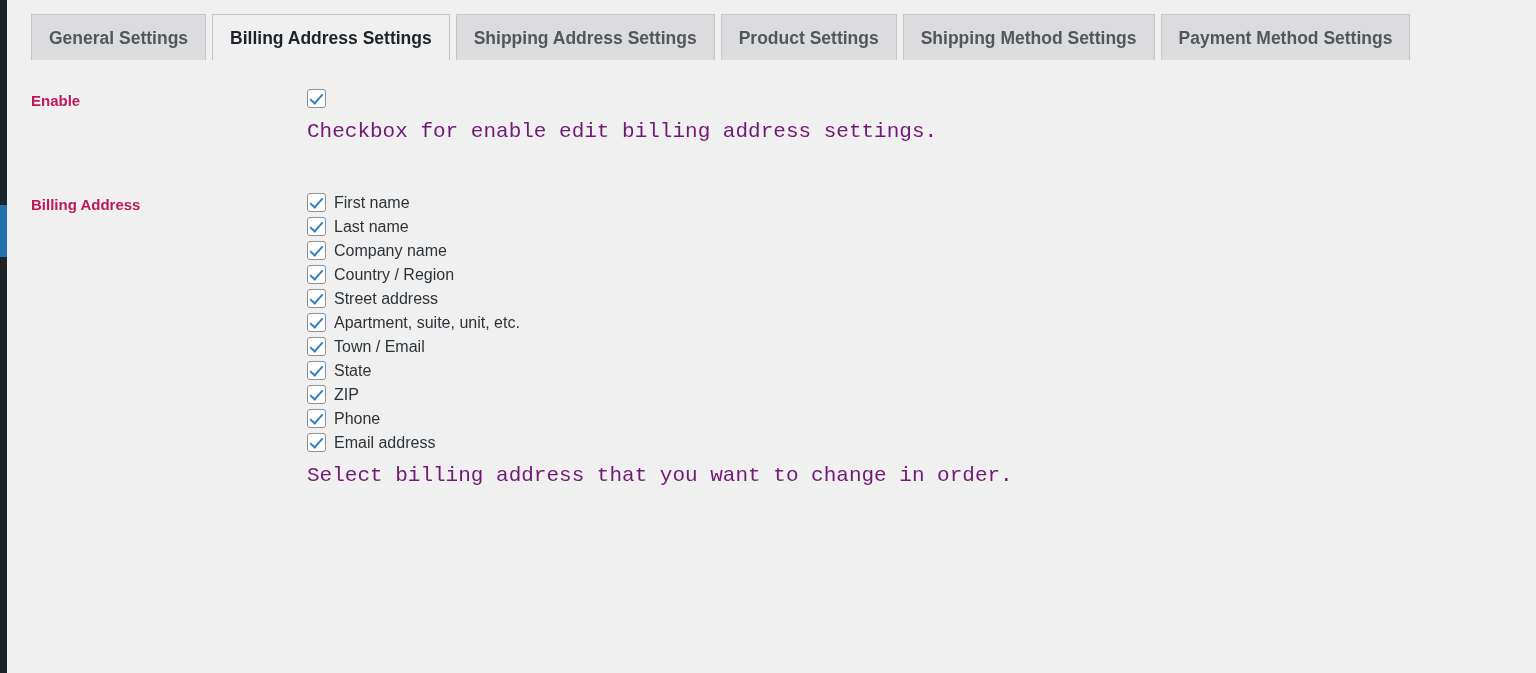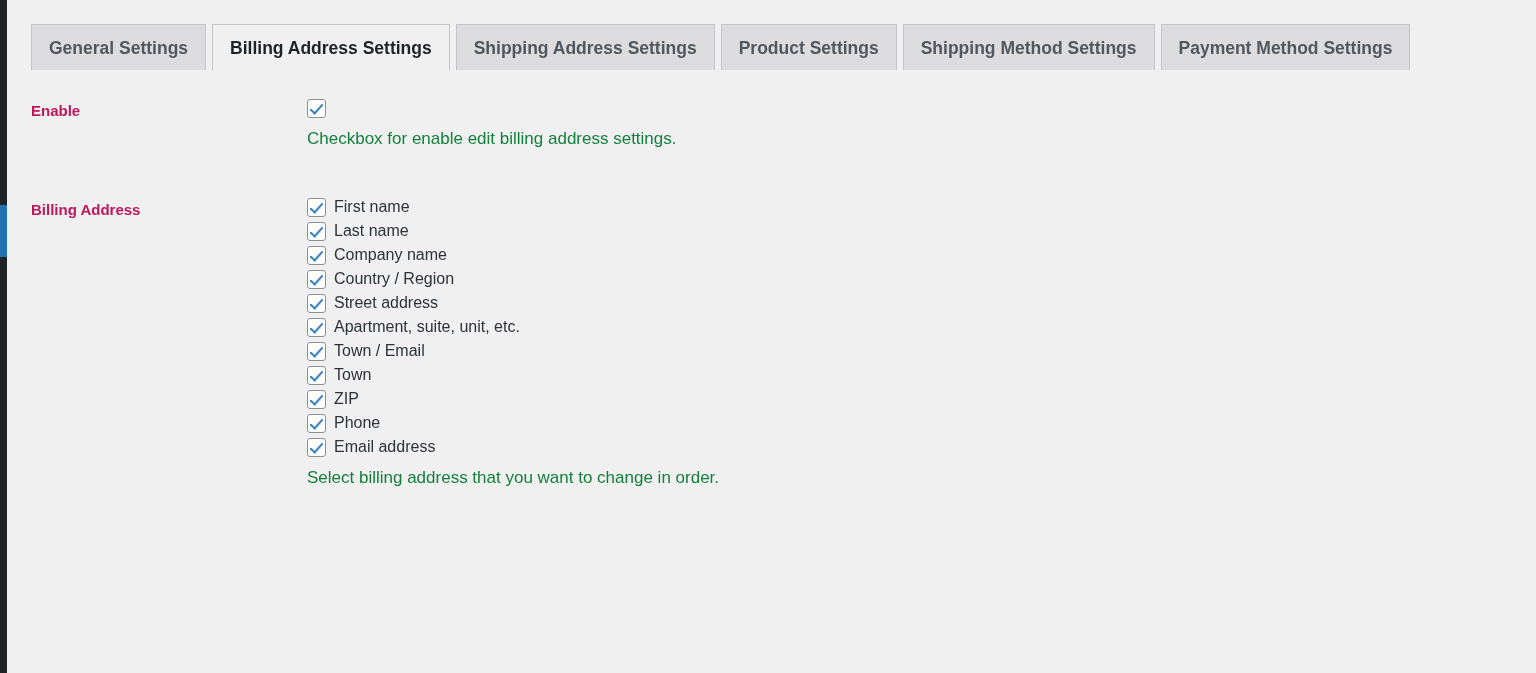--- a/index.html
+++ b/index.html
@@ -48,21 +48,20 @@
   }
 
   
   #tab-bar {
     position: relative;
     height: 63px;
     padding-left: 24px;
     box-sizing: border-box;
     white-space: nowrap;
     font-size: 0;
-    margin-top: 10px;
   }
   .tab {
     display: inline-block;
     vertical-align: top;
     margin-top: 14px;
     margin-right: 6px;
     height: 46px;
     line-height: 46px;
     padding: 0 17px;
     box-sizing: border-box;
@@ -129,23 +128,23 @@
     left: 5px;
     top: 1px;
     width: 5px;
     height: 11px;
     border: solid #3582c4;
     border-width: 0 2.6px 2.6px 0;
     transform: rotate(42deg);
   }
 
   .desc {
-    font-family: Liberation Sans, sans-serif;
-    font-size: 17px;
-    color: #15803d;
+    font-family: Liberation Mono, monospace;
+    font-size: 21px;
+    color: #701a75;
     margin: 9px 0 0 0;
     line-height: 1.45;
   }
   .desc.italic {
     font-style: italic;
   }
 
   
   .select2 {
     width: 690px;
@@ -264,21 +263,21 @@
               <li>
                 <span class="cb checked"></span>
                 <span class="cb-label">Apartment, suite, unit, etc.</span>
               </li>
               <li>
                 <span class="cb checked"></span>
                 <span class="cb-label">Town / Email</span>
               </li>
               <li>
                 <span class="cb checked"></span>
-                <span class="cb-label">Town</span>
+                <span class="cb-label">State</span>
               </li>
               <li>
                 <span class="cb checked"></span>
                 <span class="cb-label">ZIP</span>
               </li>
               <li>
                 <span class="cb checked"></span>
                 <span class="cb-label">Phone</span>
               </li>
               <li>

